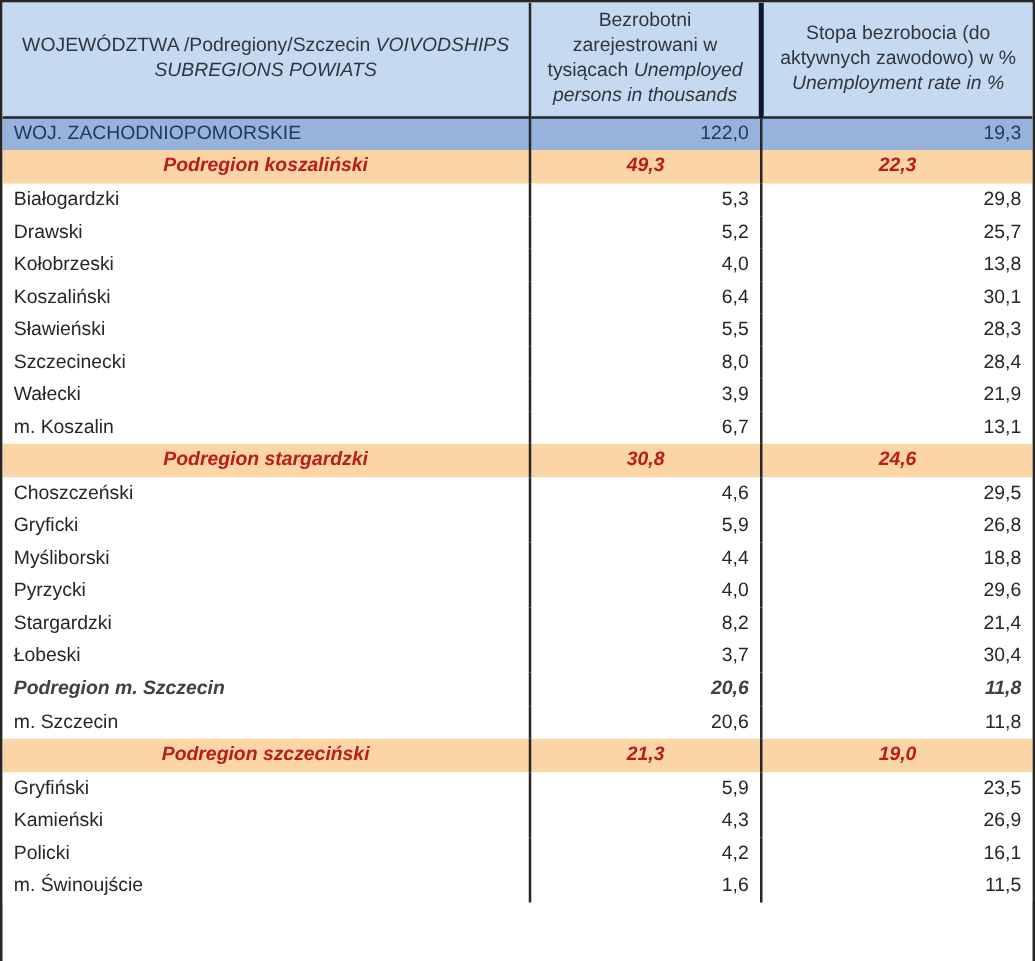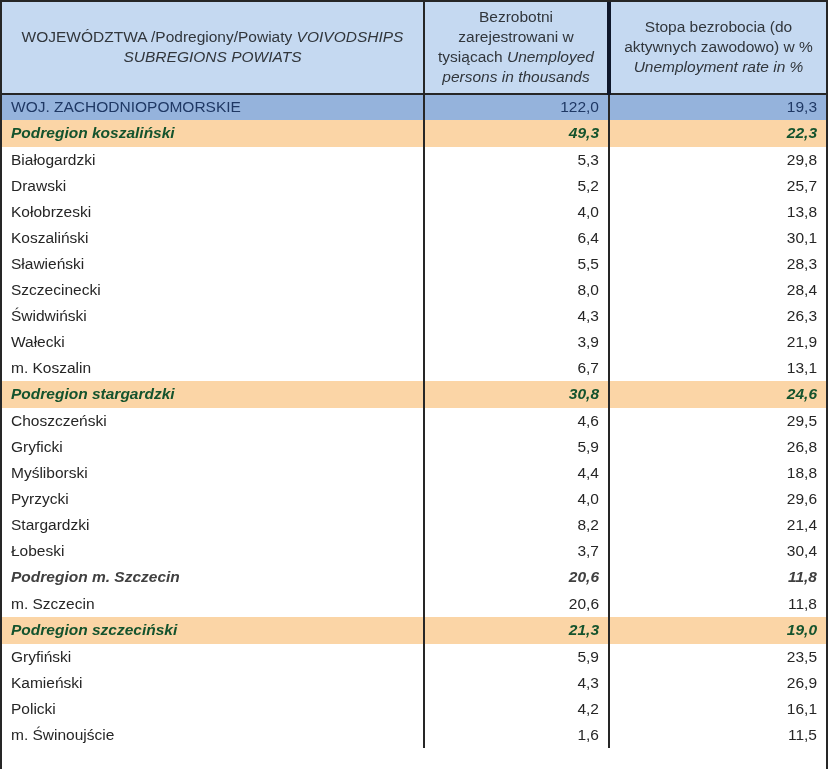--- a/index.html
+++ b/index.html
@@ -79,22 +79,23 @@
     background: #95b3dc;
     font-weight: normal;
     color: #1f3864;
     height: 26px;
   }
   
   tr.row-subregion td {
     background: #fbd5a6;
     font-weight: bold;
     font-style: italic;
-    color: #14532d;
+    color: #b91c1c;
     height: 27px;
+    text-align: center;
   }
   
   tr.row-subregion-plain td {
     background: #ffffff;
     font-weight: bold;
     font-style: italic;
     color: #404040;
     height: 27px;
   }
   tr.row-data td {
@@ -107,21 +108,21 @@
 
 <div class="table-wrap">
   <table class="data-table">
     <colgroup>
       <col class="col-name">
       <col class="col-num1">
       <col class="col-num2">
     </colgroup>
     <thead>
       <tr>
-        <th class="h-name"><span>WOJEWÓDZTWA /Podregiony/Powiaty </span><span class="it">VOIVODSHIPS SUBREGIONS POWIATS</span></th>
+        <th class="h-name"><span>WOJEWÓDZTWA /Podregiony/Szczecin </span><span class="it">VOIVODSHIPS SUBREGIONS POWIATS</span></th>
         <th class="h-num1"><span>Bezrobotni zarejestrowani  w tysiącach </span><span class="it">Unemployed persons in thousands</span></th>
         <th class="h-num2"><span>Stopa bezrobocia  (do aktywnych zawodowo) w % </span><span class="it">Unemployment rate in  %</span></th>
       </tr>
     </thead>
     <tbody id="table-body">
         <tr class="row-total">
           <td class="c-name">WOJ. ZACHODNIOPOMORSKIE</td>
           <td class="c-num1">122,0</td>
           <td class="c-num2">19,3</td>
         </tr>
@@ -154,25 +155,20 @@
           <td class="c-name">Sławieński</td>
           <td class="c-num1">5,5</td>
           <td class="c-num2">28,3</td>
         </tr>
         <tr class="row-data">
           <td class="c-name">Szczecinecki</td>
           <td class="c-num1">8,0</td>
           <td class="c-num2">28,4</td>
         </tr>
         <tr class="row-data">
-          <td class="c-name">Świdwiński</td>
-          <td class="c-num1">4,3</td>
-          <td class="c-num2">26,3</td>
-        </tr>
-        <tr class="row-data">
           <td class="c-name">Wałecki</td>
           <td class="c-num1">3,9</td>
           <td class="c-num2">21,9</td>
         </tr>
         <tr class="row-data">
           <td class="c-name">m. Koszalin</td>
           <td class="c-num1">6,7</td>
           <td class="c-num2">13,1</td>
         </tr>
         <tr class="row-subregion">

